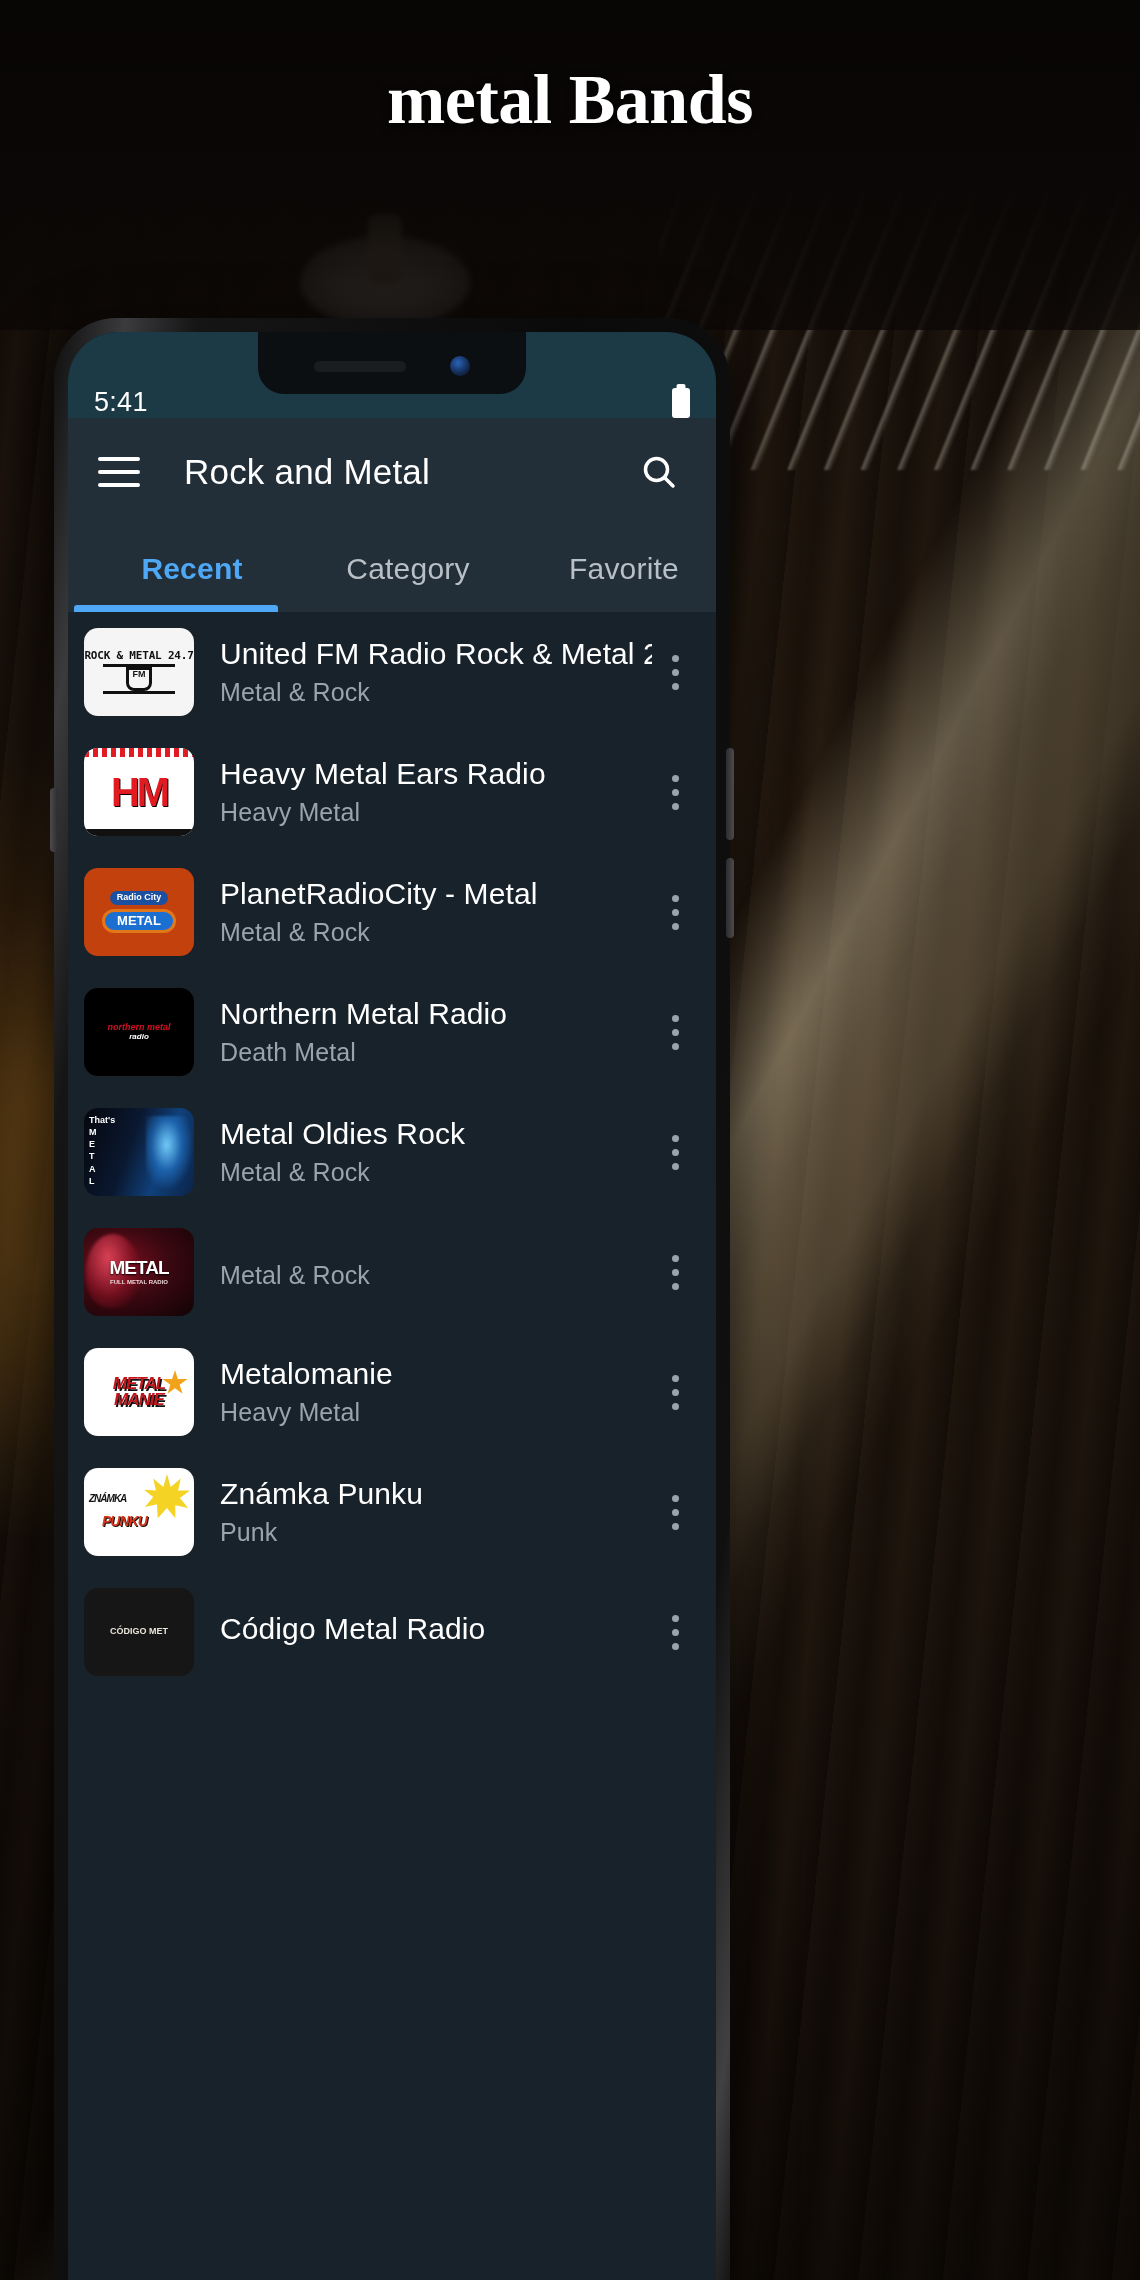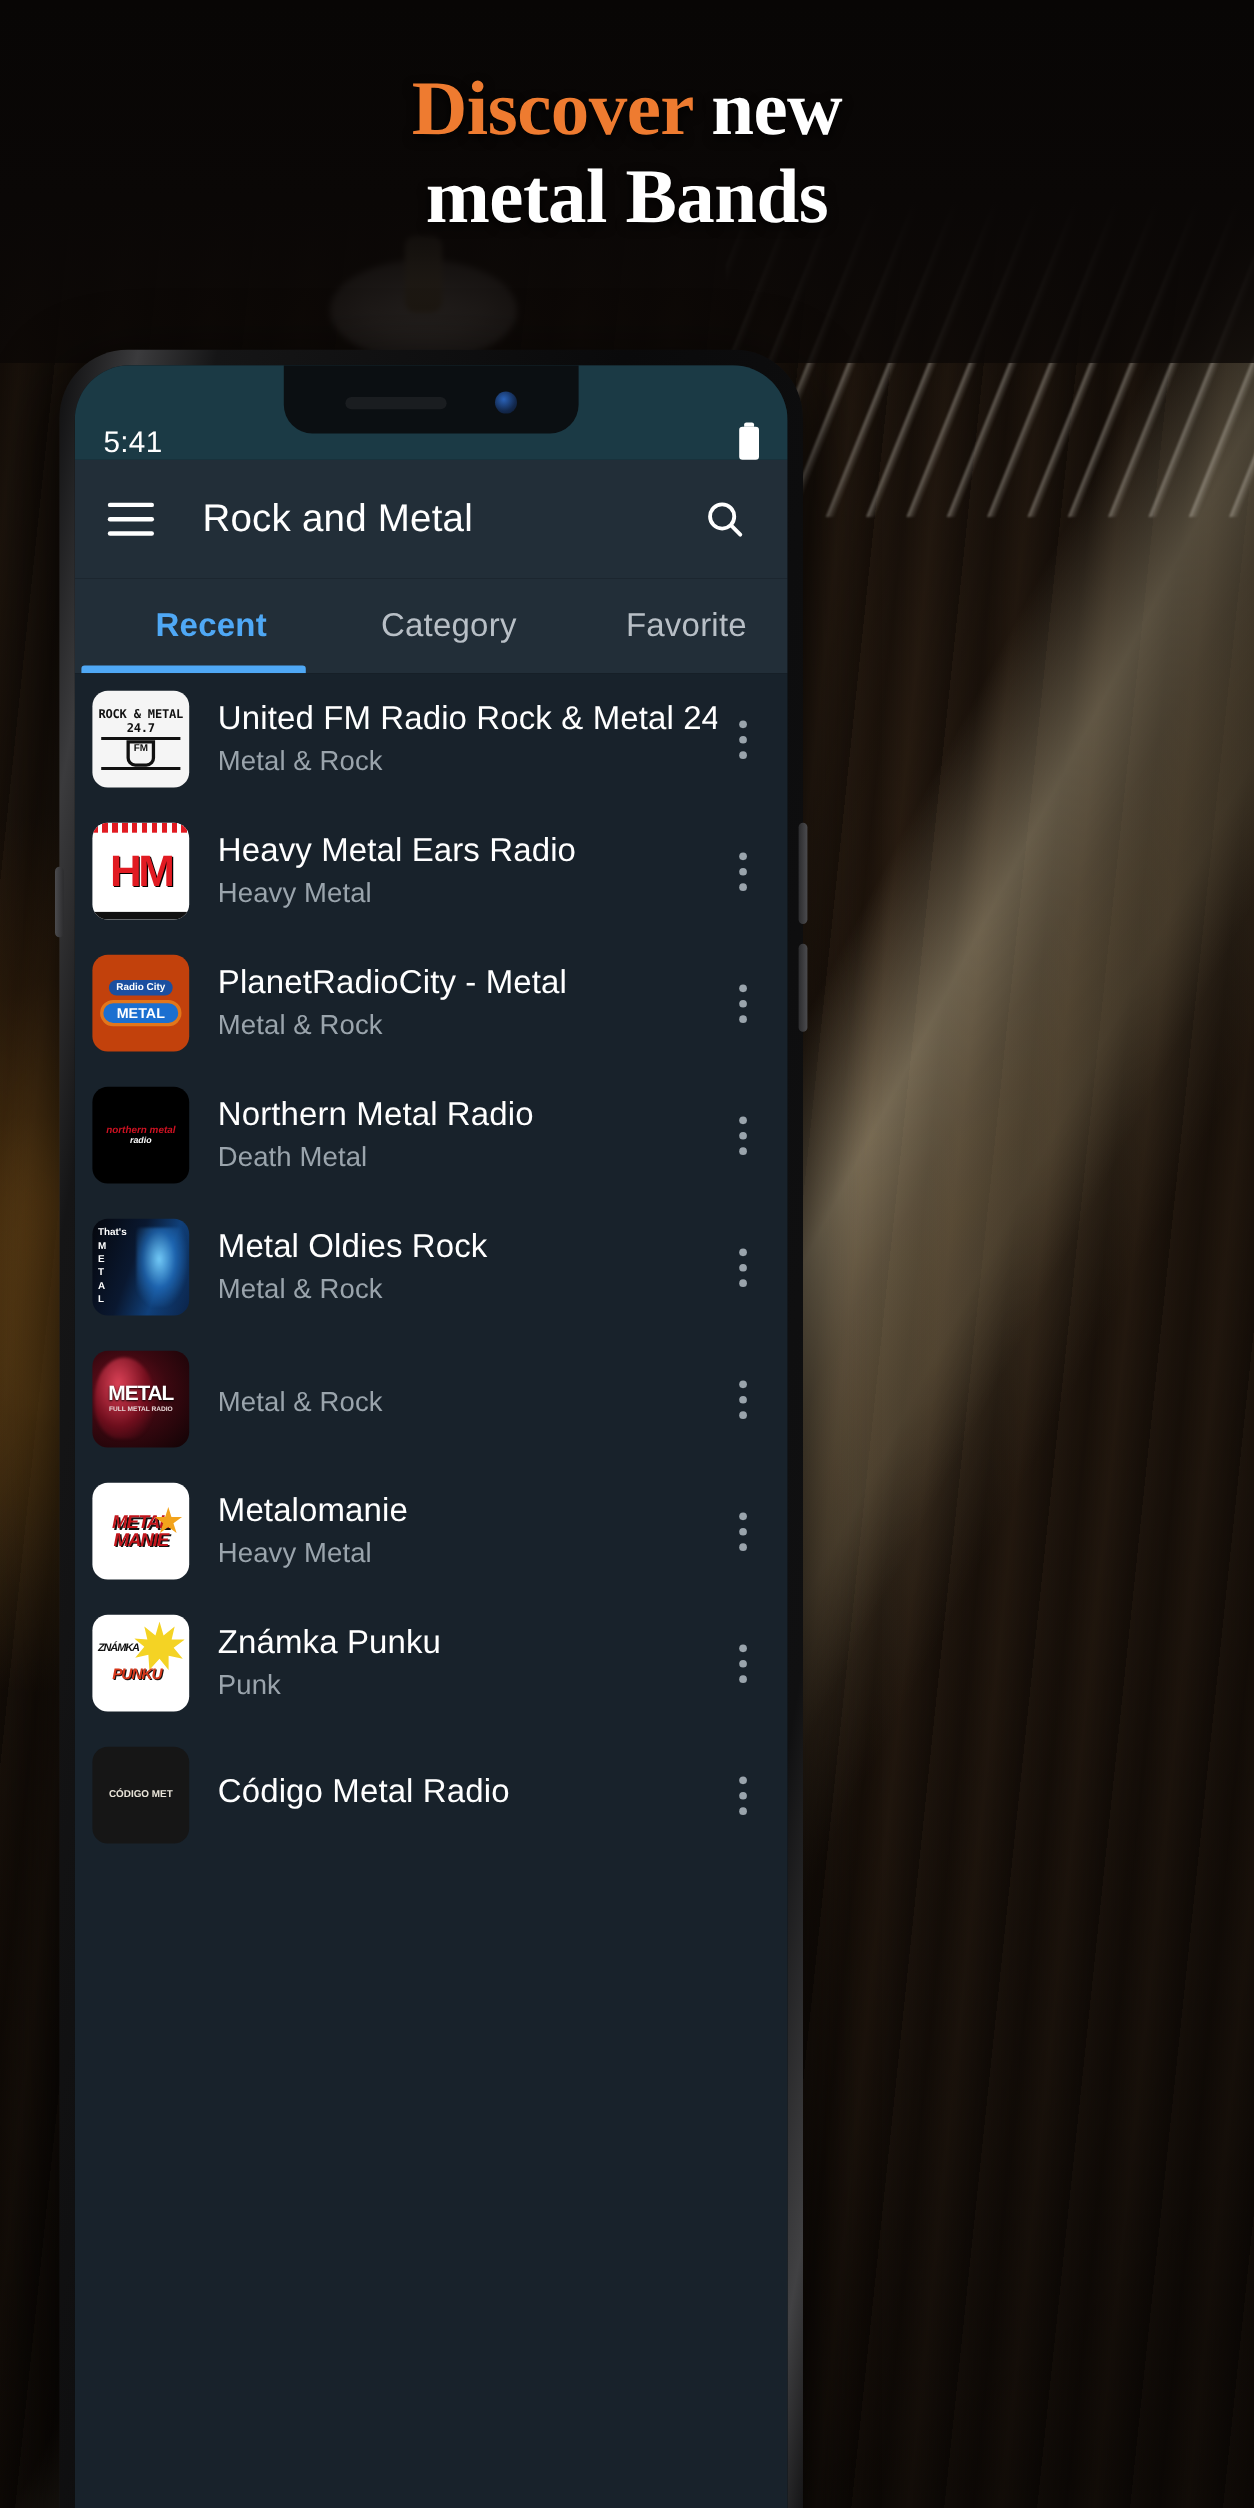--- a/index.html
+++ b/index.html
@@ -169,21 +169,21 @@
     overflow: hidden;
     position: relative;
   }
   .row {
     display: flex; align-items: center;
     height: 120px;
     padding: 0 18px 0 16px;
   }
   .row.partial { opacity: 1; }
   .thumb {
-    width: 88px; height: 88px;
+    width: 110px; height: 88px;
     border-radius: 14px;
     flex: none;
     overflow: hidden;
     position: relative;
     display:flex; align-items:center; justify-content:center;
     font-size: 10px;
     font-weight: bold;
     text-align:center;
     line-height: 1.05;
   }
@@ -257,21 +257,20 @@
 </head>
 <body>
 
 <div class="bg"></div>
 <div class="bg-strings"></div>
 <div class="bg-knob"></div>
 <div class="bg-knob-stem"></div>
 <div class="bg-dark-top"></div>
 
 <div class="headline">
-  <span class="l1"><span class="hl-accent">Discover</span><span class="hl-white"> new</span></span>
   <span class="l2">metal Bands</span>
 </div>
 
 <div class="phone">
   <div class="btn-pwr"></div>
   <div class="btn-vol-up"></div>
   <div class="btn-vol-dn"></div>
 
   <div class="phone-inner">
 

